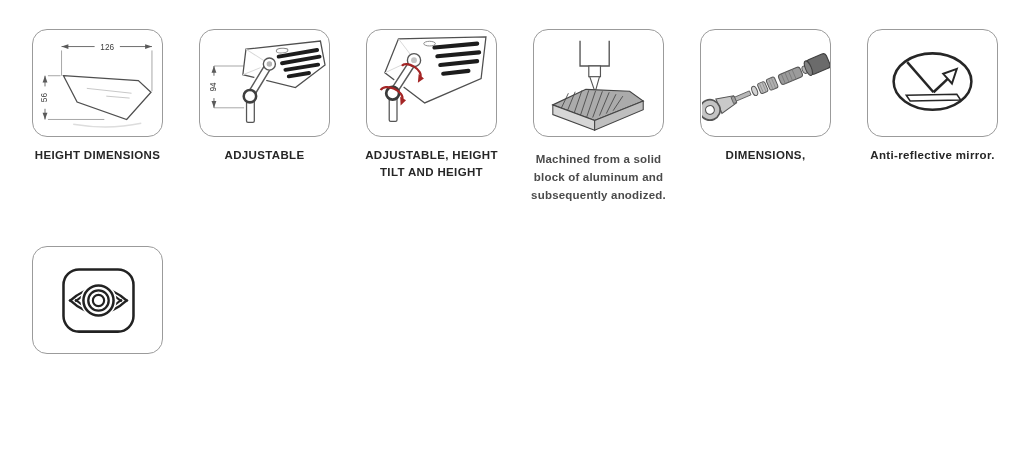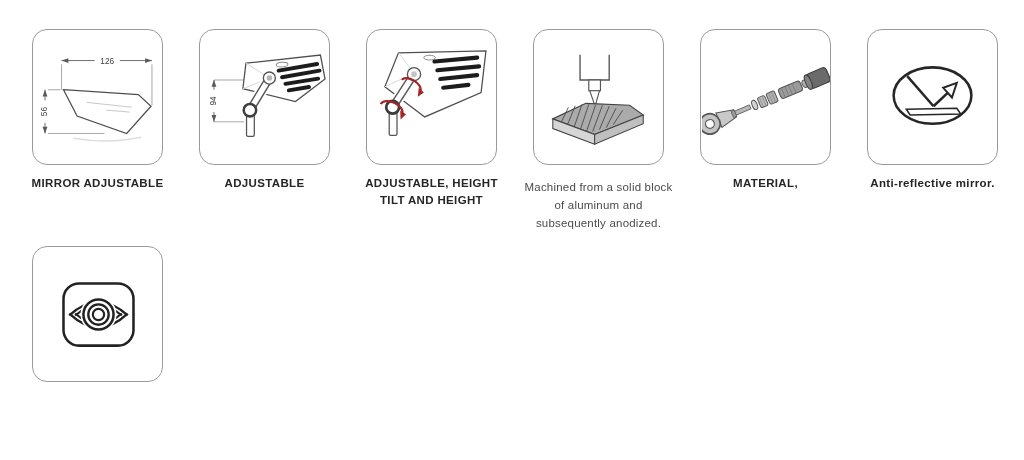--- a/index.html
+++ b/index.html
@@ -5,28 +5,28 @@
   html,body{margin:0;padding:0;}
   body{
     width:1024px;height:460px;background:#ffffff;position:relative;overflow:hidden;
     font-family:"Liberation Sans", sans-serif;color:#2a2a2a;
   }
   .row{position:absolute;left:14px;display:flex;}
   .row1{top:29px;}
   .row2{top:246px;}
   .col{width:167px;display:flex;flex-direction:column;align-items:center;}
   .card{
-    width:131px;height:136px;box-sizing:border-box;background:#fff;
+    width:131px;height:108px;box-sizing:border-box;background:#fff;
     border:1.5px solid #9b9b9b;border-radius:15px;
     display:flex;align-items:center;justify-content:center;flex:none;
   }
   .caption{margin-top:10px;text-align:center;max-width:155px;}
   .caption.narrow{max-width:126px;}
   .title{font-size:11.5px;font-weight:bold;letter-spacing:.35px;line-height:17px;color:#262626;}
-  .desc{font-size:11.5px;font-weight:normal;color:#4b4b4b;line-height:18px;margin-top:3px;letter-spacing:.2px;}
+  .desc{font-size:11.5px;font-weight:bold;color:#4b4b4b;line-height:18px;margin-top:3px;letter-spacing:.2px;}
   svg{display:block;}
   svg text{font-family:"Liberation Sans", sans-serif;font-size:8.5px;fill:#3c3c3c;}
 </style>
 </head>
 <body>
 
 <div class="row row1">
 
   <div class="col">
     <div class="card">
@@ -44,21 +44,21 @@
           <polygon points="11,91 8.5,84 13.5,84" fill="#5a5a5a" stroke="none"></polygon>
           <rect x="5" y="57" width="12" height="23" fill="#fff" stroke="none"></rect>
           <text transform="translate(13.5,68.5) rotate(-90)" text-anchor="middle" stroke="none">56</text>
           <path d="M30 46 L107 51 L120 63 L95 91 L44 73 Z" fill="#fff" stroke="#4f4f4f" stroke-width="1.3"></path>
           <path d="M54 59 L100 64 M74 67 L98 69" stroke="#c6c6c6" stroke-width="1"></path>
           <path d="M40 96 Q76 102 110 95" stroke="#dddddd" stroke-width="1.6"></path>
         </g>
       </svg>
     </div>
     <div class="caption">
-      <div class="title">MIRROR ADJUSTABLE</div>
+      <div class="title">HEIGHT DIMENSIONS</div>
     </div>
   </div>
 
   <div class="col">
     <div class="card">
       <svg width="128" height="105" viewBox="0 0 131 108">
         <g fill="none" stroke="#555">
           <path d="M13 36 H62 M13 79 H44" stroke="#8f8f8f" stroke-width="0.8"></path>
           <path d="M13 36 V79" stroke-width="0.9"></path>
           <polygon points="13,36 10.5,43 15.5,43" fill="#5a5a5a" stroke="none"></polygon>
@@ -152,21 +152,21 @@
           <path d="M70 -6 V6 M73 -6 V6" stroke="#8c8c8c" stroke-width="0.8"></path>
           <rect x="80" y="-5.5" width="24" height="11" rx="3" fill="#9b9b9b" stroke-width="1.1"></rect>
           <path d="M84 -5.5 V5.5 M88 -5.5 V5.5 M92 -5.5 V5.5 M96 -5.5 V5.5" stroke="#787878" stroke-width="0.8"></path>
           <ellipse cx="108" cy="0" rx="2.6" ry="4" fill="#b5b5b5" stroke-width="1"></ellipse>
           <rect x="112" y="-8" width="22" height="16" rx="3.5" fill="#6b6b6b" stroke="#3f3f3f" stroke-width="1.2"></rect>
           <ellipse cx="112" cy="0" rx="3" ry="8" fill="#828282" stroke="#3f3f3f" stroke-width="1"></ellipse>
         </g>
       </svg>
     </div>
     <div class="caption">
-      <div class="title">MATERIAL,</div>
+      <div class="title">DIMENSIONS,</div>
     </div>
   </div>
 
   <div class="col">
     <div class="card">
       <svg width="128" height="105" viewBox="0 0 131 108">
         <g fill="none" stroke="#262626">
           <ellipse cx="65" cy="52" rx="40" ry="29" stroke-width="2.6"></ellipse>
           <polygon points="38,66 90,65 94,71 42,72" fill="#fff" stroke-width="1.6"></polygon>
           <path d="M39 32 L66 63" stroke-width="2.6"></path>

